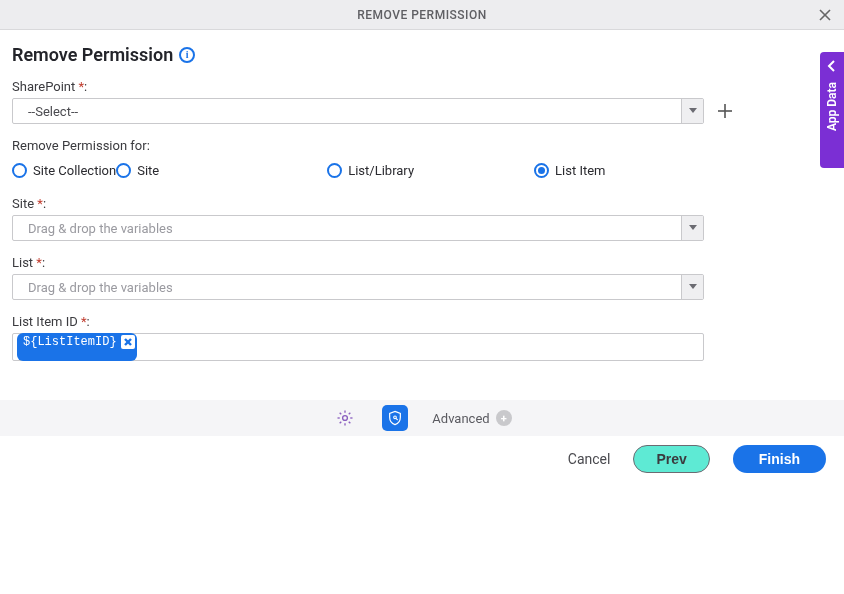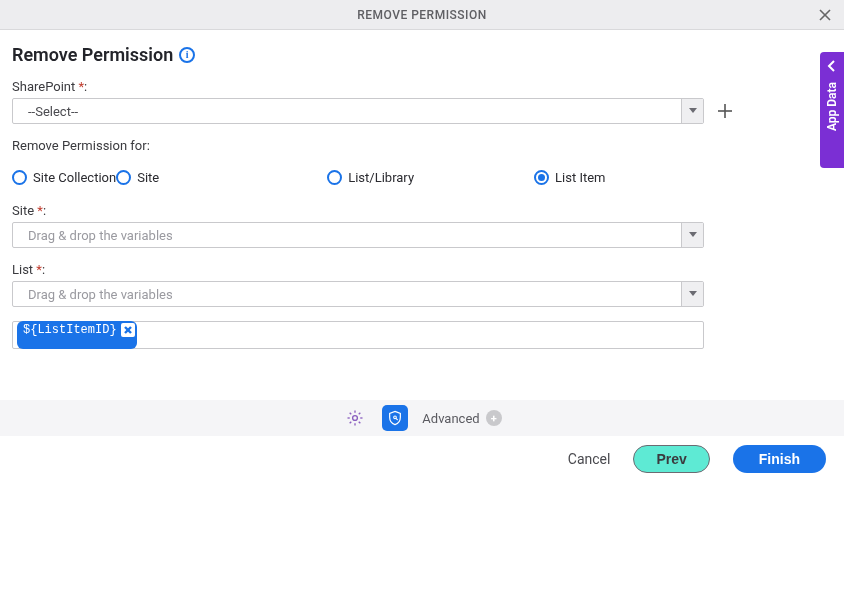--- a/index.html
+++ b/index.html
@@ -26,40 +26,40 @@
   .field-label { font-size: 13px; color: #3b3b3f; margin-bottom: 4px; }
   .req { color: #c0392b; }
 
   .select-wrap { display: flex; align-items: center; gap: 10px; }
   .select { flex: 1; height: 26px; border: 1px solid #c9c9cc; background: #fff; position: relative; display: flex; align-items: center; padding: 0 15px; color: #4a4a4f; border-radius: 2px; }
   .select .caret-box { position: absolute; right: 0; top: 0; bottom: 0; width: 22px; background: #efeff1; border-left: 1px solid #c9c9cc; display: flex; align-items: center; justify-content: center; }
   .select.half { width: 692px; flex: none; }
   .placeholder { color: #9a9aa0; }
   .plus-btn { width: 22px; height: 22px; display: flex; align-items: center; justify-content: center; color: #5a5a60; font-size: 20px; cursor: pointer; }
 
-  .section-label { font-size: 13px; color: #3b3b3f; margin-bottom: 17px; }
+  .section-label { font-size: 13px; color: #3b3b3f; margin-bottom: 10px; }
 
   
   .radio-row { display: flex; gap: 0; margin-bottom: 18px; }
   .radio-row .radio-item { display: flex; align-items: center; gap: 6px; cursor: pointer; }
   .radio-row .radio-item:nth-child(1){ }
   .radio-row .radio-item:nth-child(2){ margin-right: 168px; }
   .radio-row .radio-item:nth-child(3){ margin-right: 120px; }
   .radio-outer { width: 15px; height: 15px; border: 2px solid #1a73e8; border-radius: 50%; display: flex; align-items: center; justify-content: center; background: #fff; }
   .radio-inner { width: 7px; height: 7px; background: #1a73e8; border-radius: 50%; }
   .radio-label { font-size: 13px; color: #2b2b30; }
 
   
   .chip-input { height: 28px; border: 1px solid #c9c9cc; border-radius: 2px; display: flex; align-items: center; padding: 0 4px; width: 692px; }
   .chip { background: #1a73e8; color: #fff; font-family: "Courier New", monospace; font-size: 12px; padding: 2px 2px 12px 6px; border-radius: 6px; display: inline-flex; align-items: center; gap: 4px; }
   .chip .chip-x { width: 14px; height: 14px; background: #fff; border-radius: 2px; display: inline-flex; align-items: center; justify-content: center; cursor: pointer; }
   .chip .chip-x svg line{ stroke:#1a73e8; stroke-width:2.4; }
 
   
-  .toolbar { position: absolute; left: 0; right: 0; bottom: 46px; height: 36px; background: #f5f5f7; display: flex; align-items: center; justify-content: center; gap: 14px; }
+  .toolbar { position: absolute; left: 0; right: 0; bottom: 46px; height: 36px; background: #f5f5f7; display: flex; align-items: center; justify-content: center; gap: 24px; }
   .tb-icon { width: 26px; height: 26px; display: flex; align-items: center; justify-content: center; border-radius: 5px; cursor: pointer; }
   .tb-blue { background: #1a73e8; }
   .adv-row { display: flex; align-items: center; gap: 6px; cursor: pointer; }
   .adv-plus { width: 16px; height: 16px; border-radius: 50%; background: #c9c9cc; color: #fff; display: flex; align-items: center; justify-content: center; font-size: 11px; font-weight: 700; }
 
   .footer { position: absolute; left: 0; right: 0; bottom: 0; height: 46px; display: flex; align-items: center; justify-content: flex-end; gap: 23px; padding: 0 18px; }
   .btn-text { color: #4a4a4f; cursor: pointer; font-size: 14px; }
   .btn-outline { border: 1.5px solid #6b6b72; color: #3b3b3f; background: #5eead4; border-radius: 16px; padding: 5px 22px; font-size: 14px; cursor: pointer; font-weight: 600; }
   .btn-primary { border: none; background: #1a73e8; color: #fff; border-radius: 16px; padding: 6px 26px; font-size: 14px; cursor: pointer; font-weight: 700; }
 </style>
@@ -159,20 +159,23 @@
         <span class="placeholder">Drag &amp; drop the variables</span>
         <span class="caret-box">
           <svg width="8" height="6" viewBox="0 0 8 6">
               <path d="M0 0 L4 5 L8 0 Z" fill="#6b6b72"></path>
             </svg>
         </span>
       </div>
     </div>
 
     <div class="field">
+      <div class="field-label">
+        <span>List Item ID</span> <span class="req">*</span>:
+      </div>
       <div class="chip-input">
         <span class="chip">
           <span>${ListItemID}</span>
           <span class="chip-x">
             <svg width="10" height="10" viewBox="0 0 10 10">
                 <line x1="2" y1="2" x2="8" y2="8"></line>
                 <line x1="8" y1="2" x2="2" y2="8"></line>
               </svg>
           </span>
         </span>

